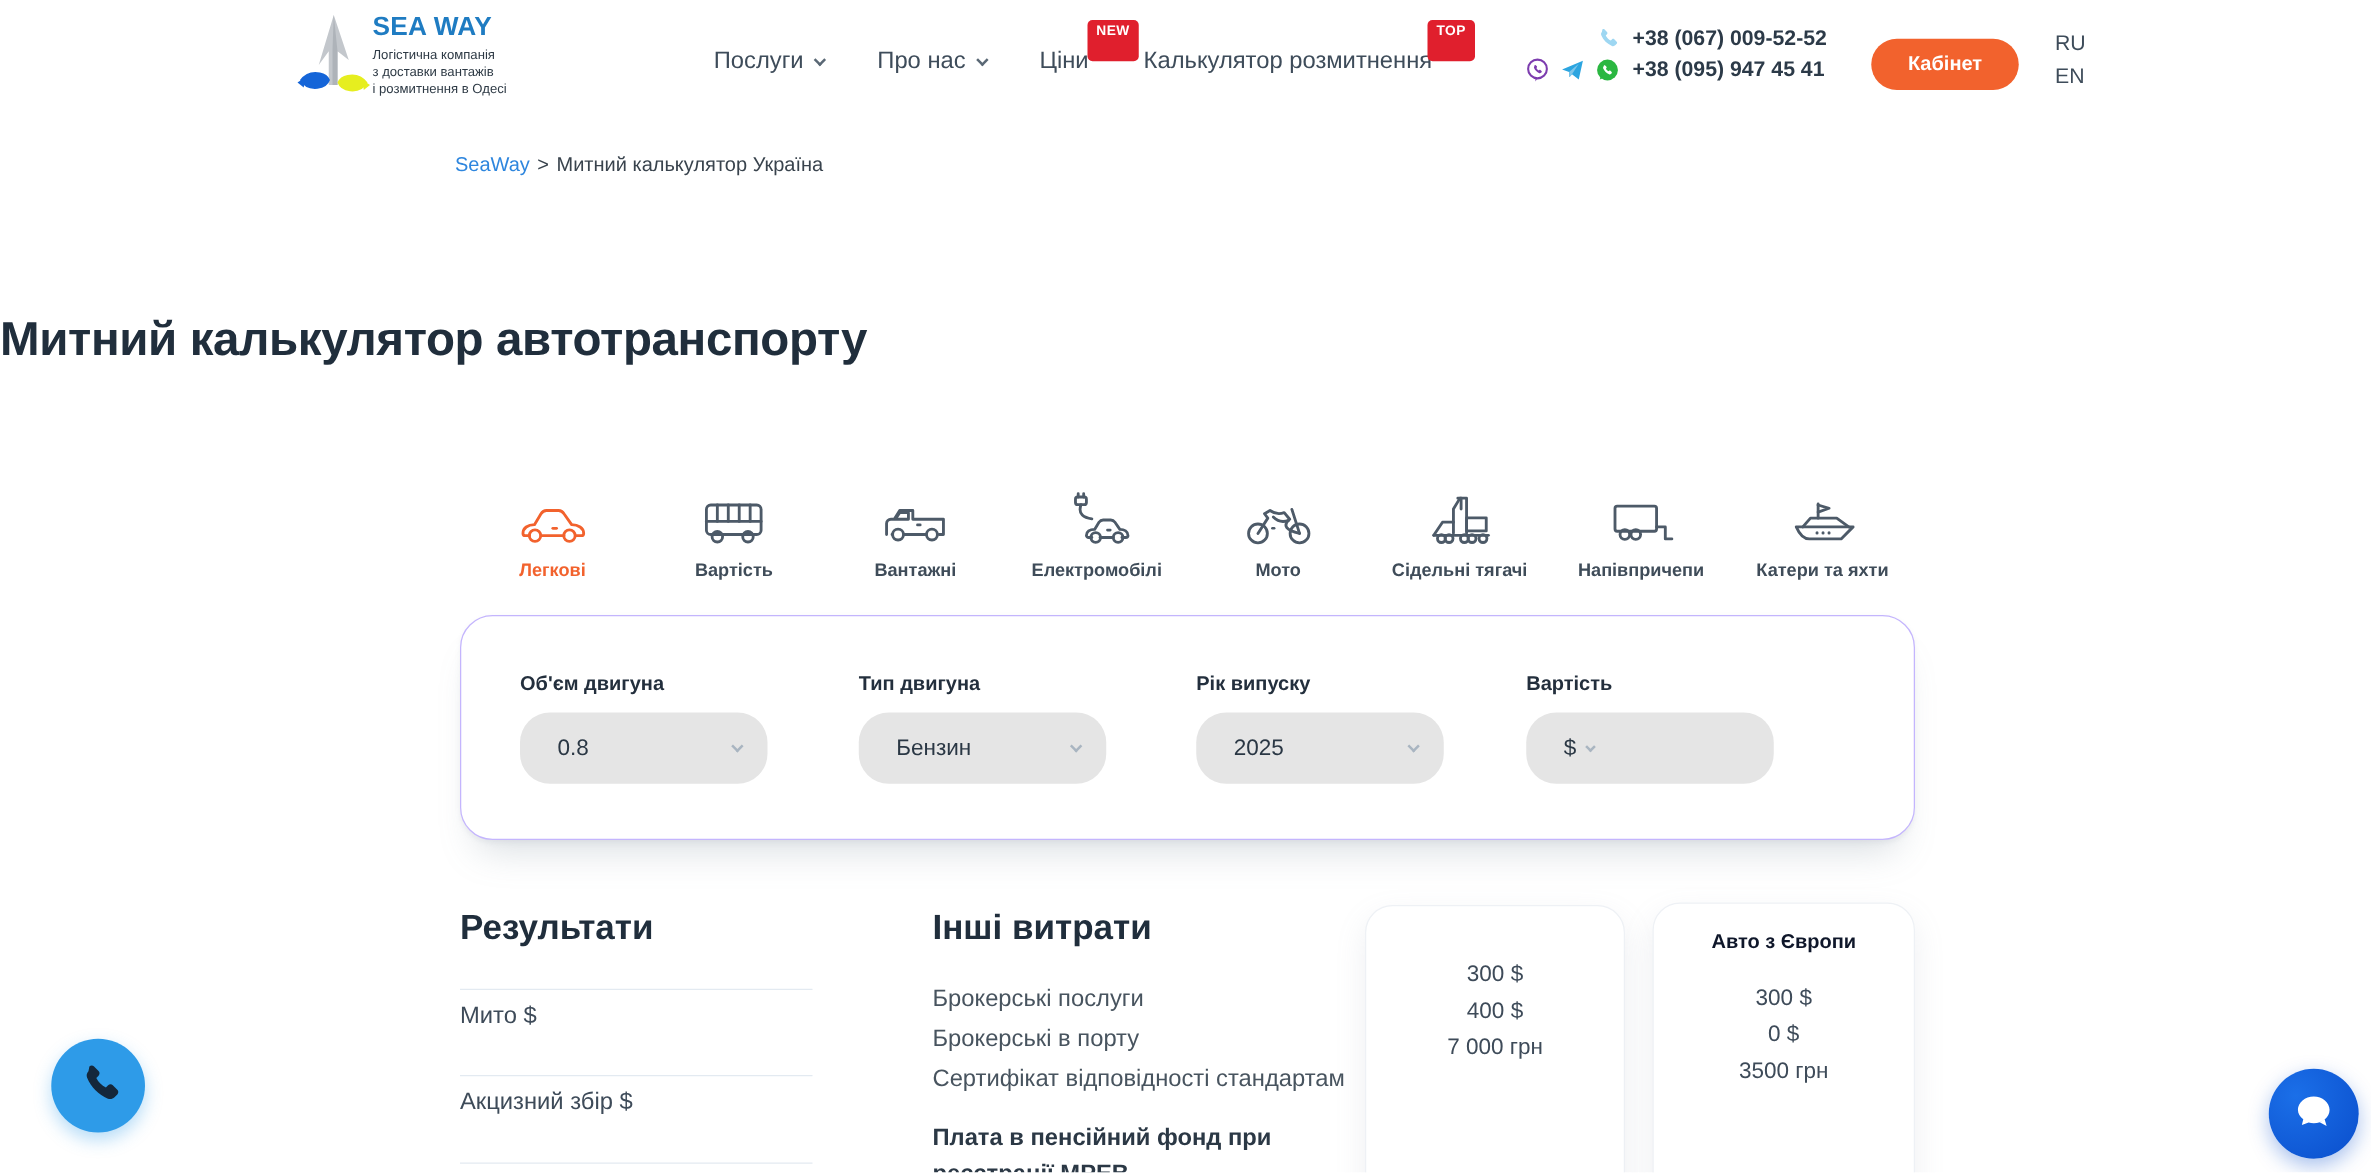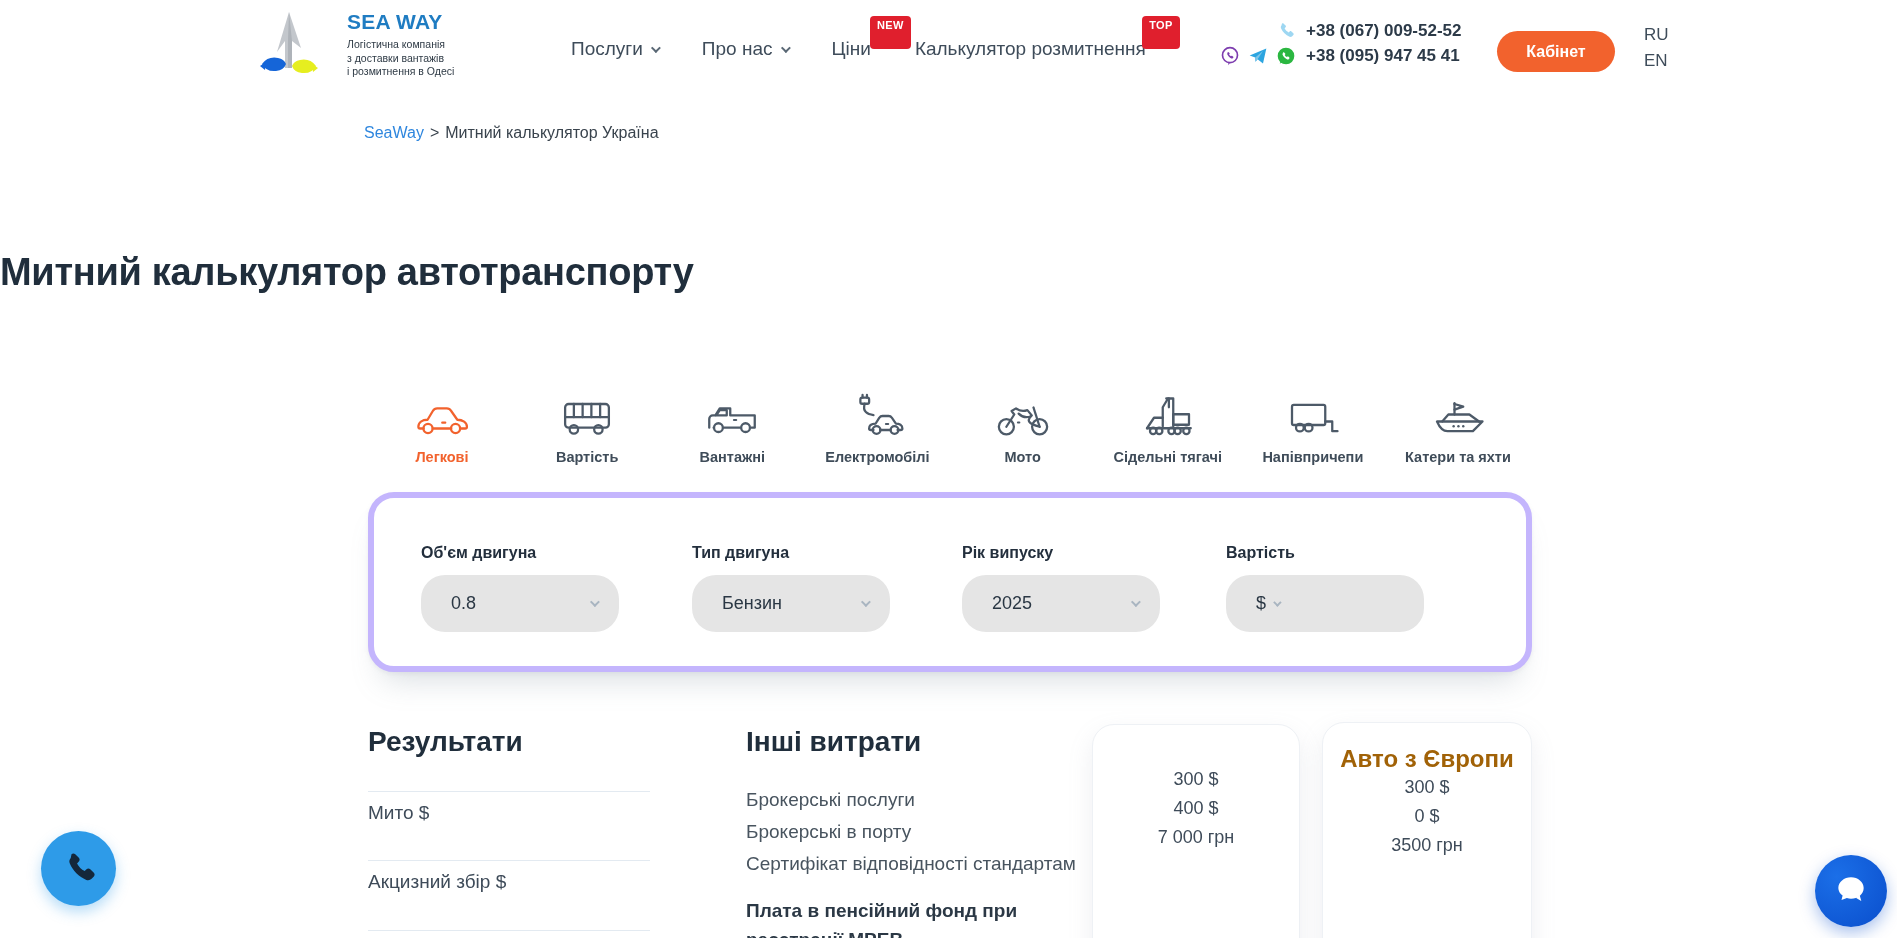--- a/index.html
+++ b/index.html
@@ -1,21 +1,21 @@
 <!DOCTYPE html>
 <html lang="uk"><head>
 <meta charset="utf-8">
 <style>
   * { margin:0; padding:0; box-sizing:border-box; }
   html,body { background:#fff; }
   body { font-family:"Liberation Sans", sans-serif; color:#2b3845; }
   .page { position:relative; width:1897px; height:938px; background:#fff; overflow:hidden; }
 
   
-  .logo { position:absolute; left:258px; top:10px; display:flex; gap:27px; cursor:pointer; }
+  .logo { position:absolute; left:236px; top:10px; display:flex; gap:0; cursor:pointer; }
   .logo-title { font-size:21px; font-weight:bold; color:#1F7CC2; letter-spacing:.2px; }
   .logo-sub { margin-top:4px; font-size:10.5px; line-height:13.5px; color:#2e3a45; }
   .logo-sub span { display:block; }
 
   .nav { position:absolute; left:571px; top:38px; display:flex; gap:44px; align-items:center; }
   .nav-item { position:relative; font-size:19px; color:#3e4c5a; cursor:pointer; display:flex; align-items:center; gap:8px; white-space:nowrap; }
   .chev { width:7px; height:7px; border-right:2px solid #5a6875; border-bottom:2px solid #5a6875; transform:rotate(45deg) translateY(-2px); }
   .badge { position:absolute; top:-22px; right:-40px; background:#E01F2D; color:#fff; font-size:11px; font-weight:bold; padding:3px 7px 18px; border-radius:4px; letter-spacing:.4px; }
   .badge.top { right:-34px; }
 
@@ -45,21 +45,21 @@
   .tab-icon { display:flex; justify-content:center; align-items:flex-end; height:48px; }
   .tab-icon svg { stroke:#4d5a68; fill:none; stroke-width:2.6; stroke-linecap:round; stroke-linejoin:round; }
   .tab-label { display:block; margin-top:9px; font-size:14.5px; font-weight:bold; color:#3f4c59; }
   .tab.active .tab-label { color:#F2622D; }
   .tab.active svg { stroke:#F2622D; }
   .tab.active .dotfill { fill:#F2622D; }
   .dotfill { fill:#4d5a68; stroke:none !important; }
 
   
   .form-card { position:absolute; left:368px; top:492px; width:1164px; height:180px; background:#fff;
-      border:6px solid #c4b5fd; border-radius:26px;
+      border:1px solid #c4b5fd; border-radius:26px;
       box-shadow:0 2px 4px rgba(150,160,175,.12), 0 22px 30px -14px rgba(120,135,150,.28); }
   .field { position:absolute; top:46px; }
   .field-label { font-size:16px; font-weight:bold; color:#232f3d; display:block; margin-bottom:13px; }
   .select { width:198px; height:57px; background:#e5e5e5; border-radius:24px; display:flex; align-items:center;
       padding:0 22px 0 30px; cursor:pointer; }
   .select .value { font-size:18px; color:#2a3744; flex:1; }
   .select .chev { border-color:#a9b5c1; }
   .cur-field { display:flex; align-items:center; gap:7px; }
   .cur-field .chev { width:6px; height:6px; }
   .cur-field input { flex:1; border:none; background:transparent; outline:none; font-family:inherit; font-size:18px; color:#2a3744; min-width:20px; }
@@ -72,21 +72,21 @@
   
   .exp-title { position:absolute; left:746px; top:726px; font-size:28px; font-weight:bold; color:#202e3c; }
   .exp-item { position:absolute; left:746px; font-size:19px; color:#48545f; }
   .exp-bold { position:absolute; left:746px; top:896px; width:310px; font-size:19px; font-weight:bold; color:#2b3845; line-height:29px; }
 
   
   .pcard { position:absolute; background:#fff; border:1px solid #eef1f5; border-radius:22px;
       box-shadow:0 10px 24px rgba(140,150,165,.15); text-align:center; }
   .pcard1 { left:1092px; top:724px; width:208px; height:250px; padding-top:40px; }
   .pcard2 { left:1322px; top:722px; width:210px; height:252px; padding-top:22px; }
-  .pcard-title { font-size:24px; font-weight:bold; color:#a16207; margin-bottom:0; }
+  .pcard-title { font-size:16px; font-weight:bold; color:#0f172a; margin-bottom:21px; }
   .pcard-val { font-size:18px; color:#3e4b59; line-height:29px; }
 
   
   .float-phone { position:absolute; left:41px; top:831px; width:75px; height:75px; border-radius:50%;
       background:#2E9BE8; display:flex; align-items:center; justify-content:center; cursor:pointer;
       box-shadow:0 6px 14px rgba(46,155,232,.35); }
   .float-chat { position:absolute; left:1815px; top:855px; width:72px; height:72px; border-radius:50%;
       background:radial-gradient(circle at 30% 30%, #1B6FE8, #0A4ECC); display:flex; align-items:center; justify-content:center;
       cursor:pointer; box-shadow:0 6px 16px rgba(10,78,204,.35); }
 </style>

